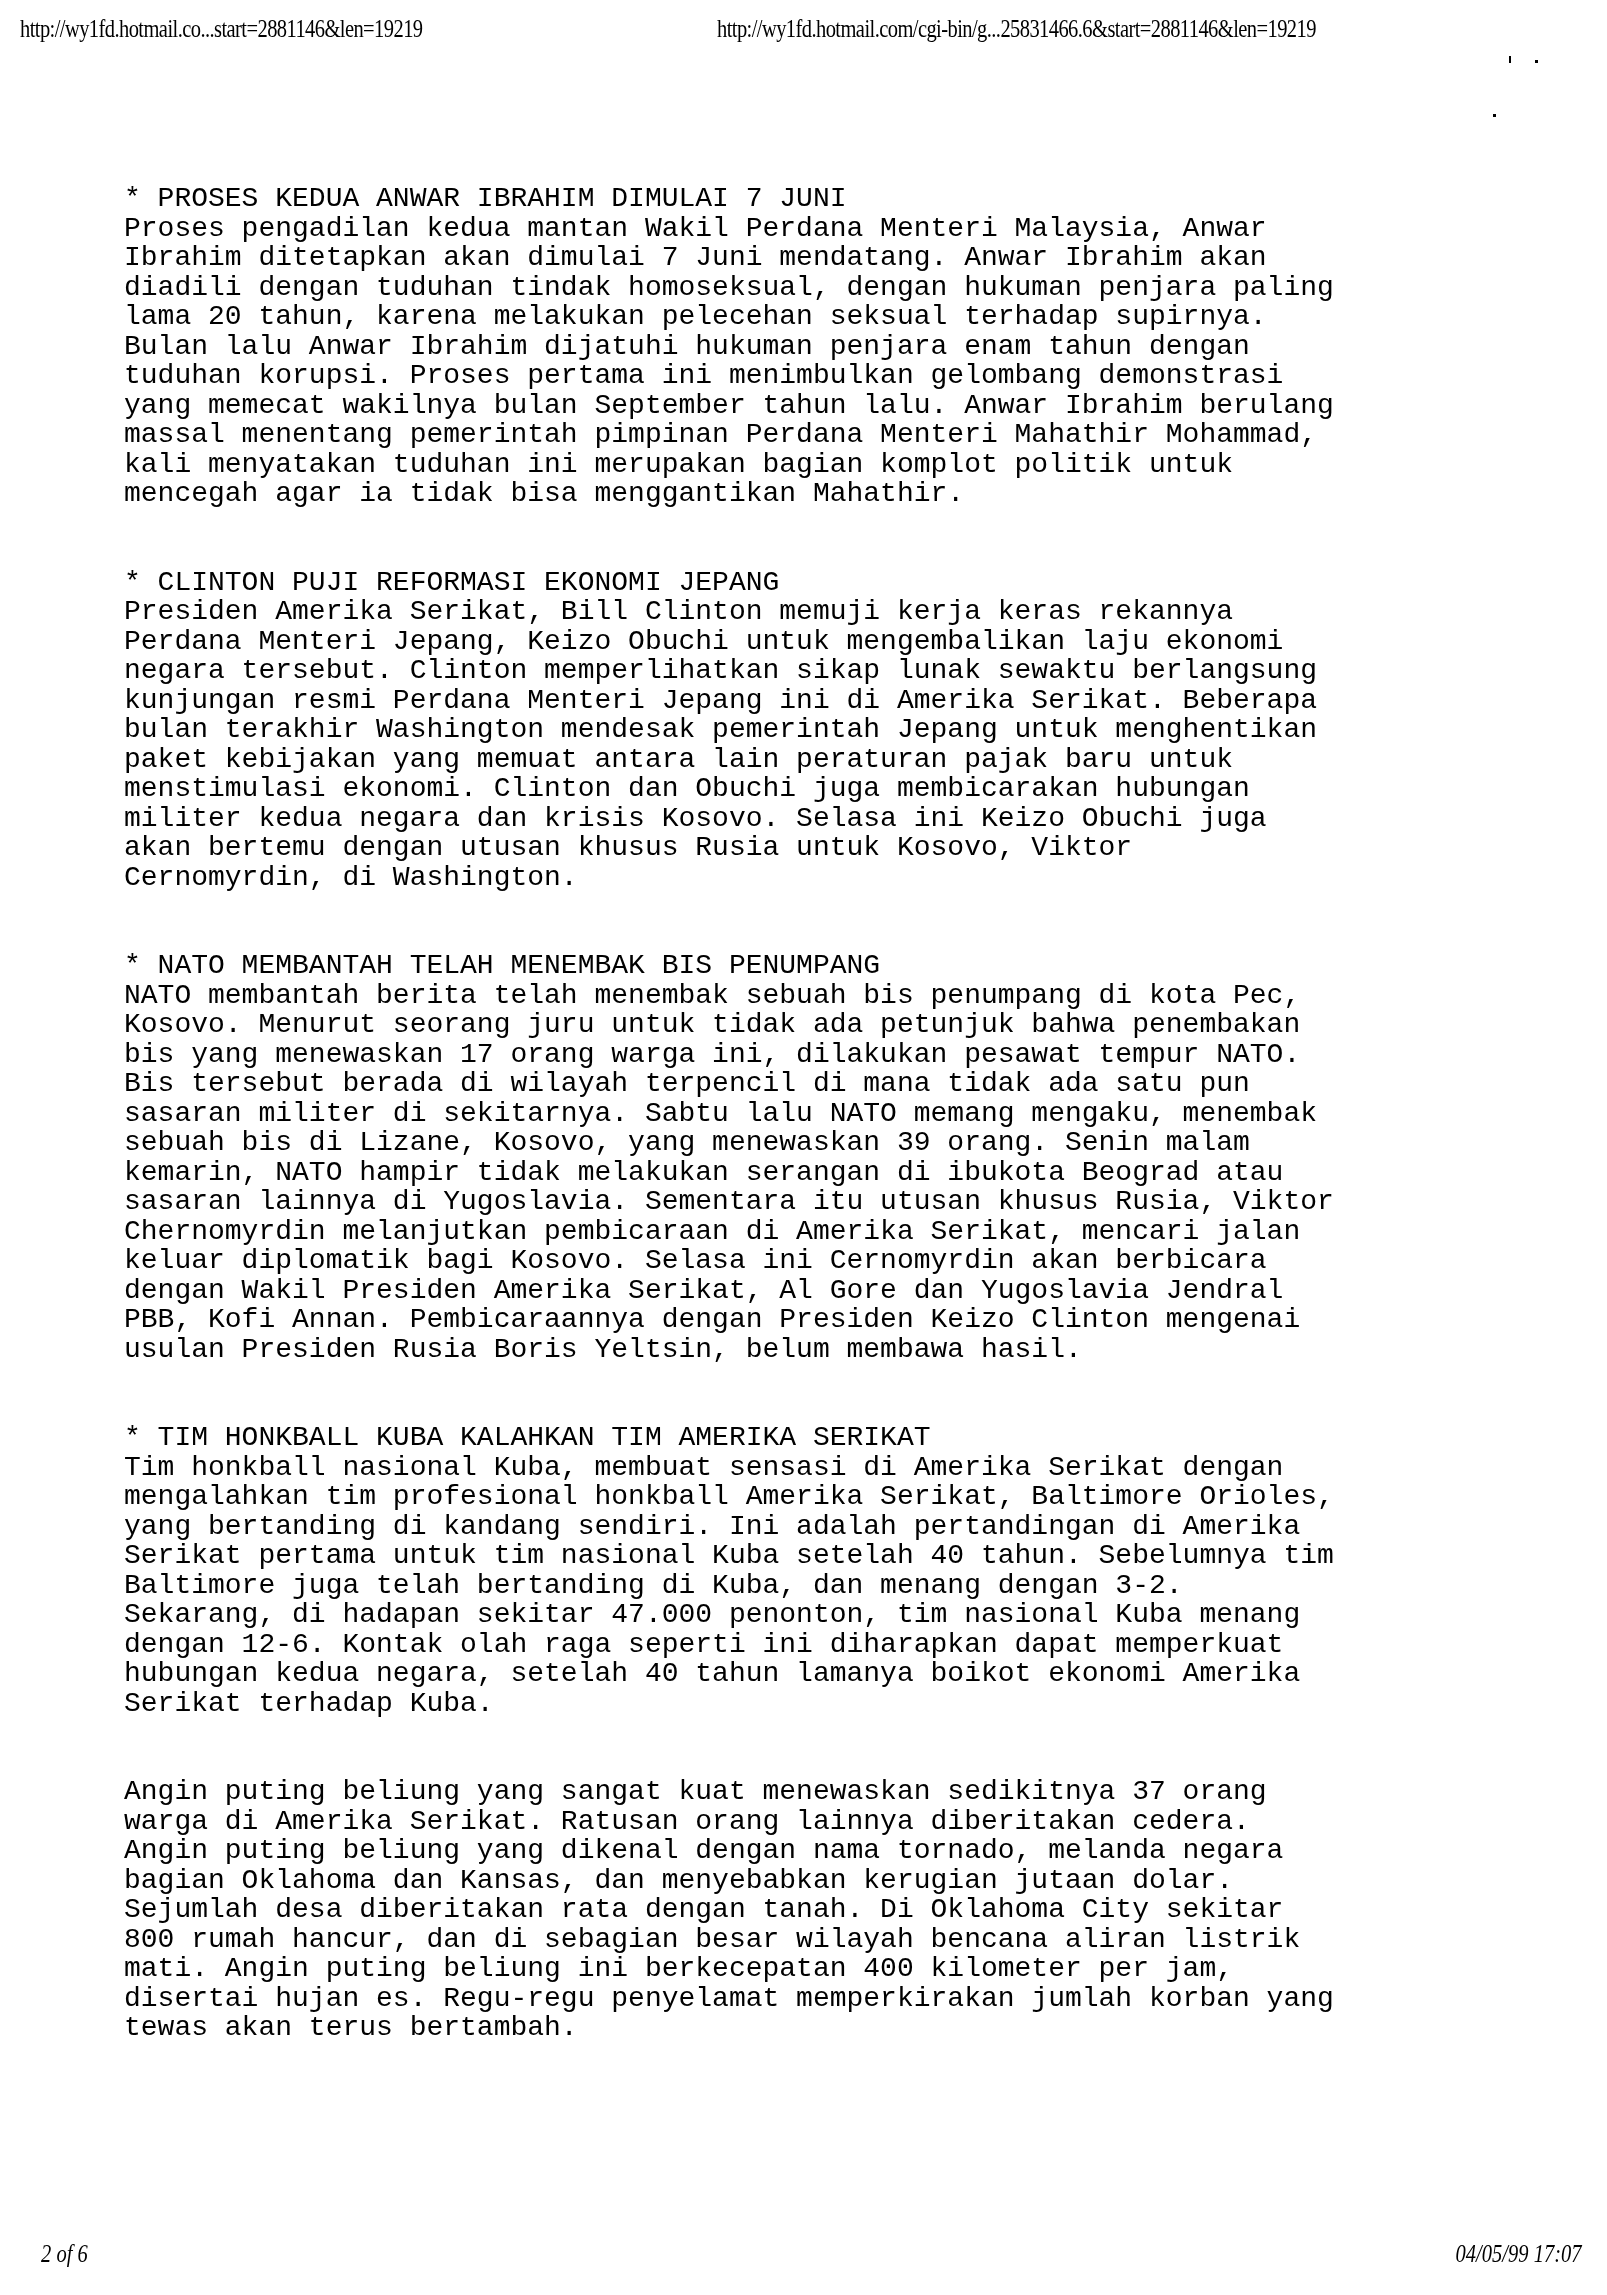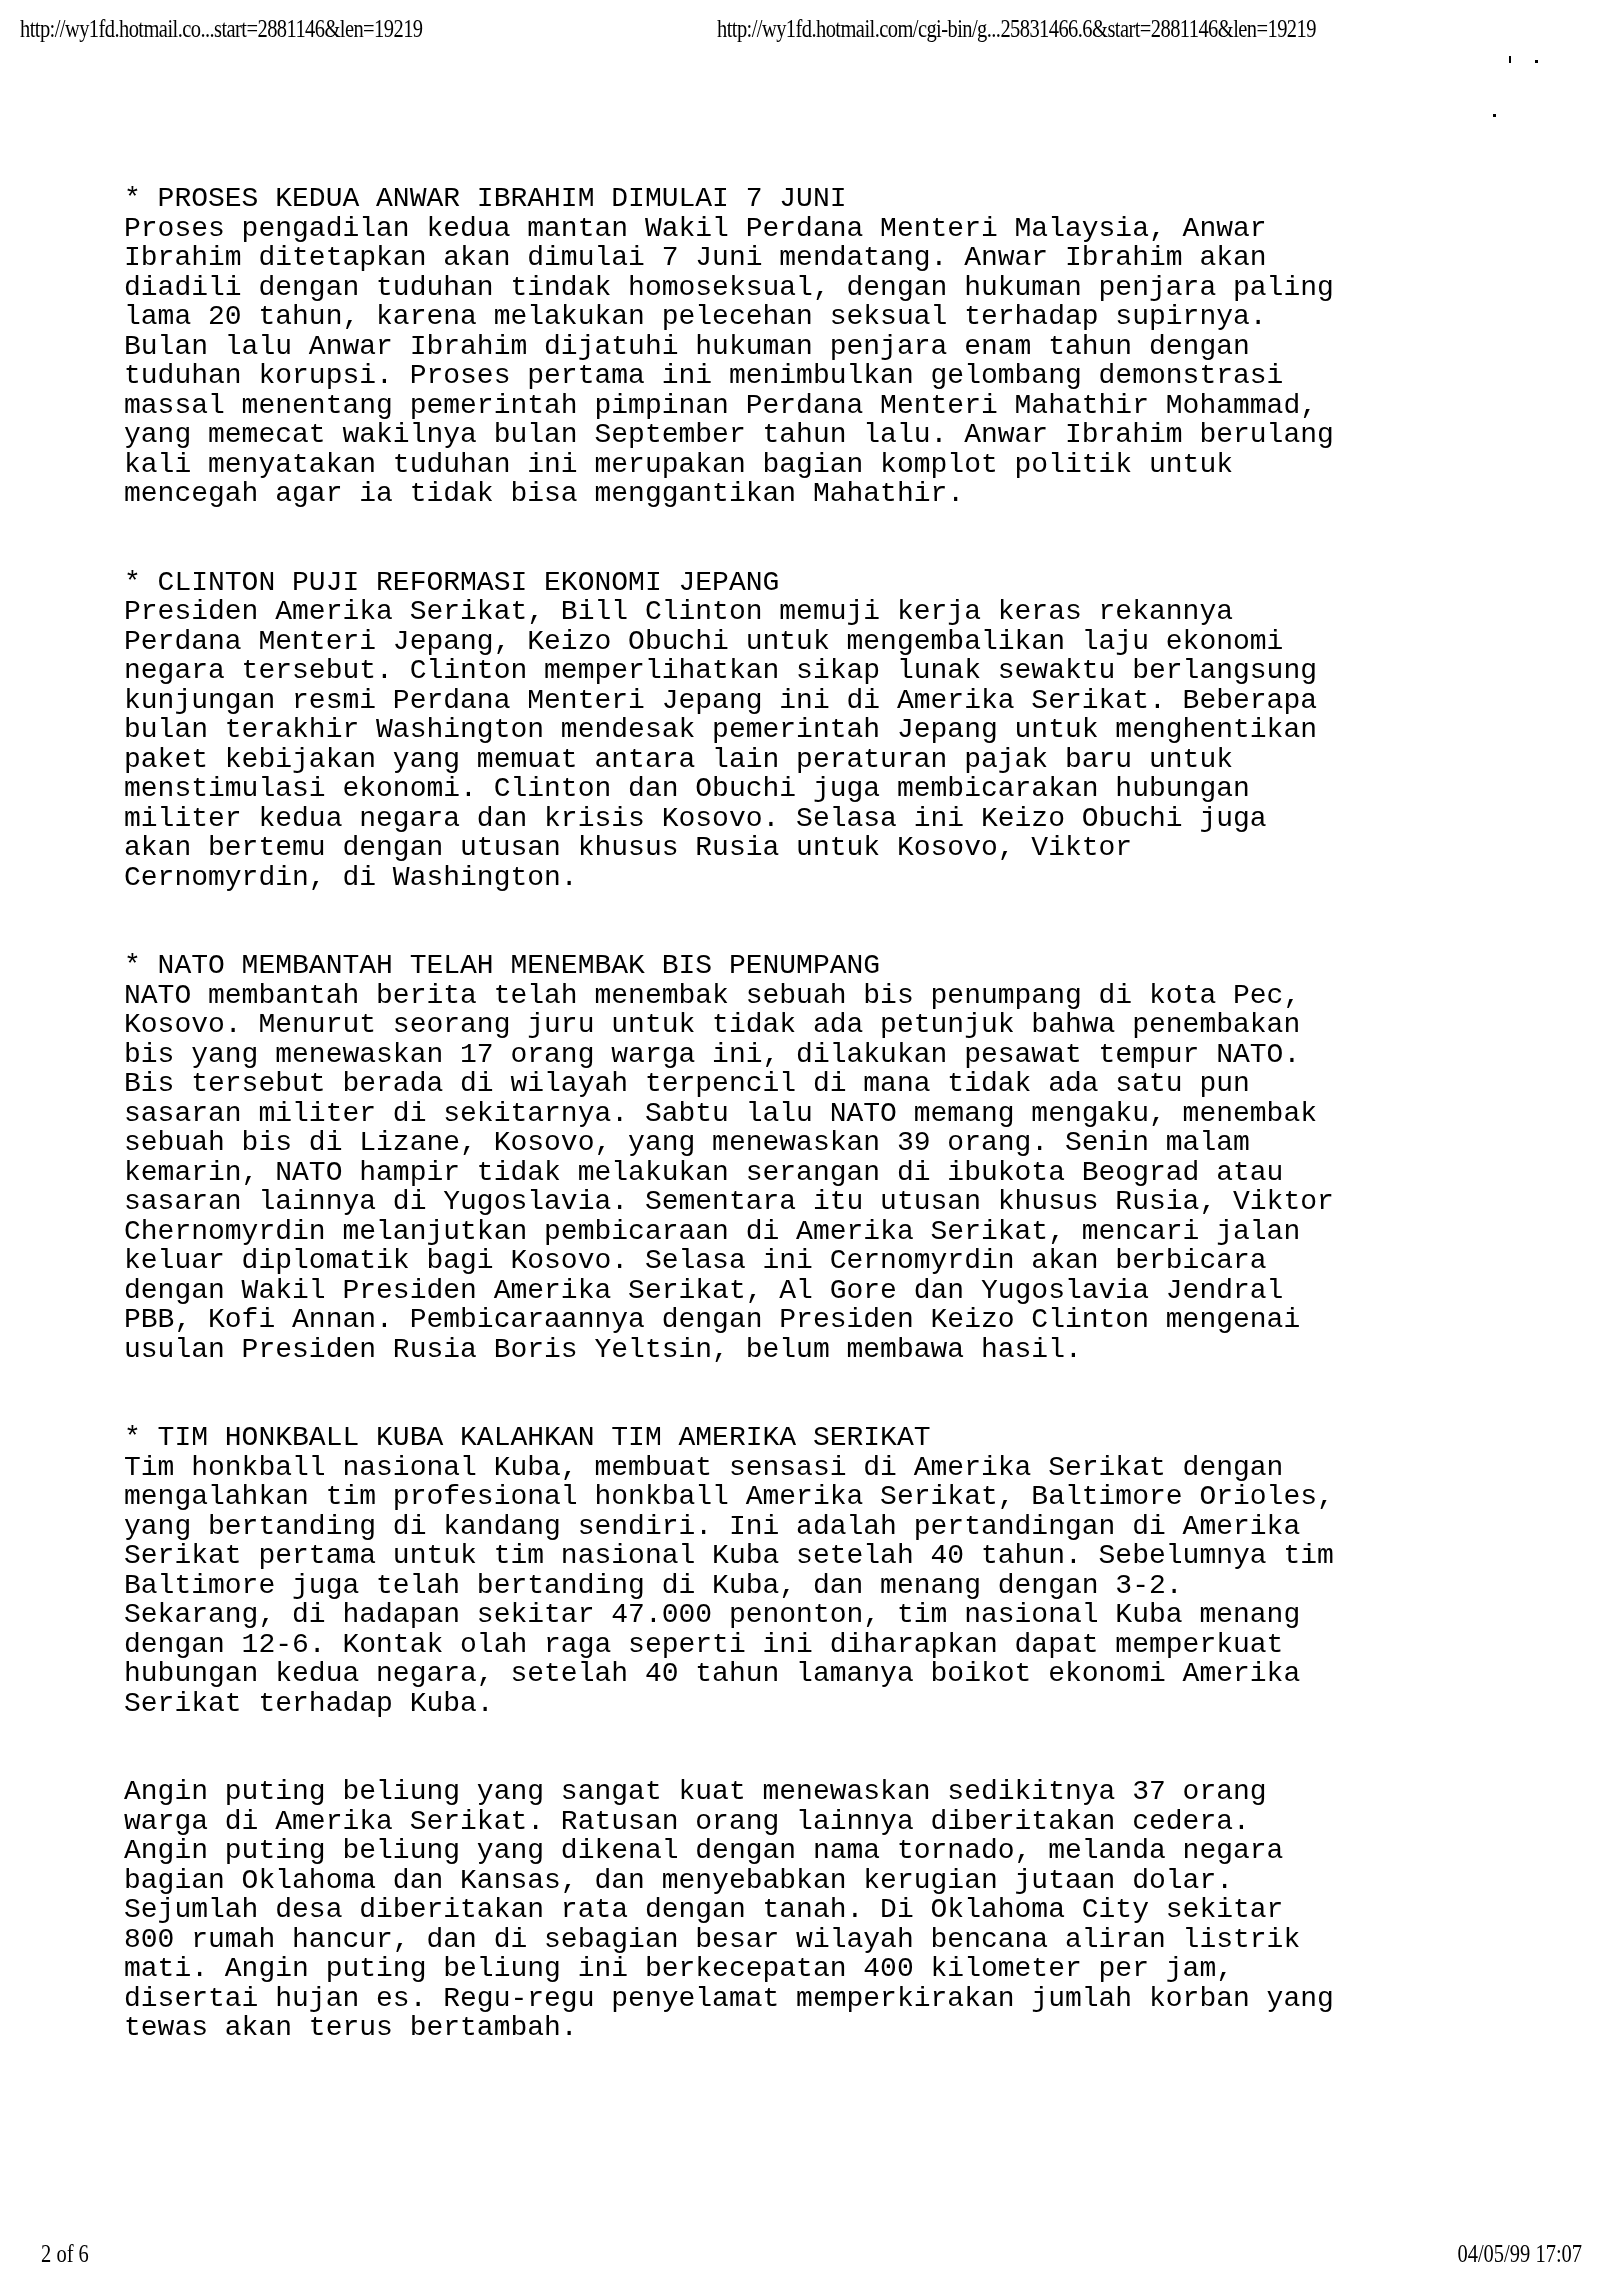--- a/index.html
+++ b/index.html
@@ -15,21 +15,21 @@
   .content {
     position: absolute; left: 124px; top: 177px; width: 1388px;
   }
   .story { margin: 7px 0 59px 0; }
   .story-heading, .story-line {
     font-family: "Liberation Mono", monospace; font-size: 28px; line-height: 29.5px;
     white-space: pre; margin: 0; display: block;
   }
   .print-footer {
     position: absolute; top: 2240px; left: 41px; right: 26.4px; height: 40px;
-    font-family: "Liberation Serif", serif; font-size: 25px;
+    font-family: "Liberation Serif", serif; font-size: 25px; font-style: italic;
   }
   .ftr-left { position: absolute; left: 0; top: 0; transform: scaleX(0.82); transform-origin: left top; }
   .ftr-right { position: absolute; right: 0; top: 0; transform: scaleX(0.82); transform-origin: right top; }
 </style>
 </head>
 <body>
 
 <div class="print-header">
   <span class="hdr-left">http://wy1fd.hotmail.co...start=2881146&amp;len=19219</span>
   <span class="hdr-right">http://wy1fd.hotmail.com/cgi-bin/g...25831466.6&amp;start=2881146&amp;len=19219</span>
@@ -41,22 +41,22 @@
 
 <div class="content">
   <div class="story">
     <span class="story-heading">* PROSES KEDUA ANWAR IBRAHIM DIMULAI 7 JUNI</span>
     <span class="story-line">Proses pengadilan kedua mantan Wakil Perdana Menteri Malaysia, Anwar</span>
     <span class="story-line">Ibrahim ditetapkan akan dimulai 7 Juni mendatang. Anwar Ibrahim akan</span>
     <span class="story-line">diadili dengan tuduhan tindak homoseksual, dengan hukuman penjara paling</span>
     <span class="story-line">lama 20 tahun, karena melakukan pelecehan seksual terhadap supirnya.</span>
     <span class="story-line">Bulan lalu Anwar Ibrahim dijatuhi hukuman penjara enam tahun dengan</span>
     <span class="story-line">tuduhan korupsi. Proses pertama ini menimbulkan gelombang demonstrasi</span>
+    <span class="story-line">yang memecat wakilnya bulan September tahun lalu. Anwar Ibrahim berulang</span>
     <span class="story-line">massal menentang pemerintah pimpinan Perdana Menteri Mahathir Mohammad,</span>
-    <span class="story-line">yang memecat wakilnya bulan September tahun lalu. Anwar Ibrahim berulang</span>
     <span class="story-line">kali menyatakan tuduhan ini merupakan bagian komplot politik untuk</span>
     <span class="story-line">mencegah agar ia tidak bisa menggantikan Mahathir.</span>
   </div>
 
   <div class="story">
     <span class="story-heading">* CLINTON PUJI REFORMASI EKONOMI JEPANG</span>
     <span class="story-line">Presiden Amerika Serikat, Bill Clinton memuji kerja keras rekannya</span>
     <span class="story-line">Perdana Menteri Jepang, Keizo Obuchi untuk mengembalikan laju ekonomi</span>
     <span class="story-line">negara tersebut. Clinton memperlihatkan sikap lunak sewaktu berlangsung</span>
     <span class="story-line">kunjungan resmi Perdana Menteri Jepang ini di Amerika Serikat. Beberapa</span>

